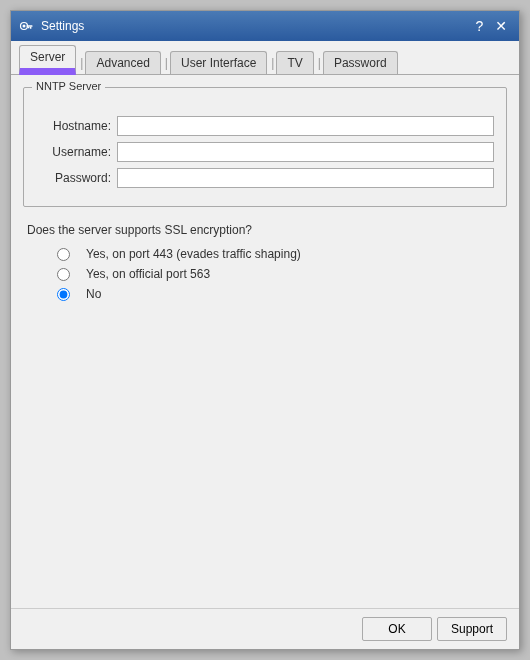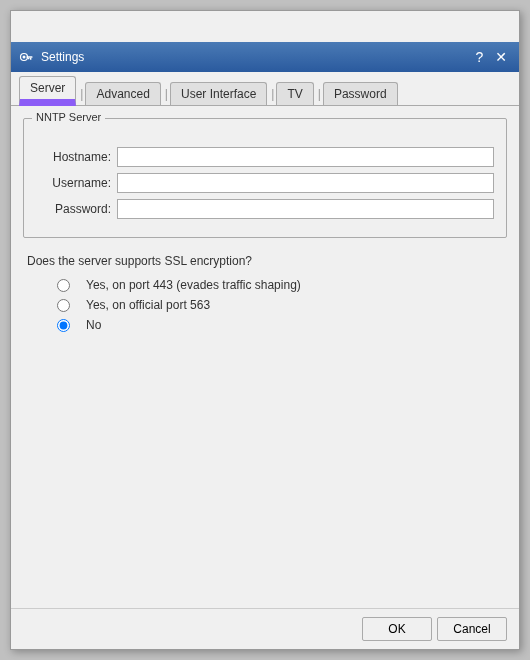--- a/index.html
+++ b/index.html
@@ -31,21 +31,20 @@
 
     .title-bar {
       background: linear-gradient(to bottom, #4a7ab5, #2a5a9e);
       color: white;
       display: flex;
       align-items: center;
       padding: 6px 8px;
       height: 30px;
       justify-content: space-between;
       flex-shrink: 0;
-      margin-top: 31px;
     }
 
     .title-bar-left {
       display: flex;
       align-items: center;
       gap: 6px;
     }
 
     .title-text {
       font-size: 12px;
@@ -274,15 +273,15 @@
         <div class="radio-row">
           <input type="radio" class="radio-input" name="ssl" value="no" checked="" style="">
           <span>No</span>
         </div>
       </div>
     </div>
   </div>
 
   <div class="footer">
     <button class="footer-btn">OK</button>
-    <button class="footer-btn">Cancel</button>
+    <button class="footer-btn">Support</button>
   </div>
 </div>
 
 </body></html>

